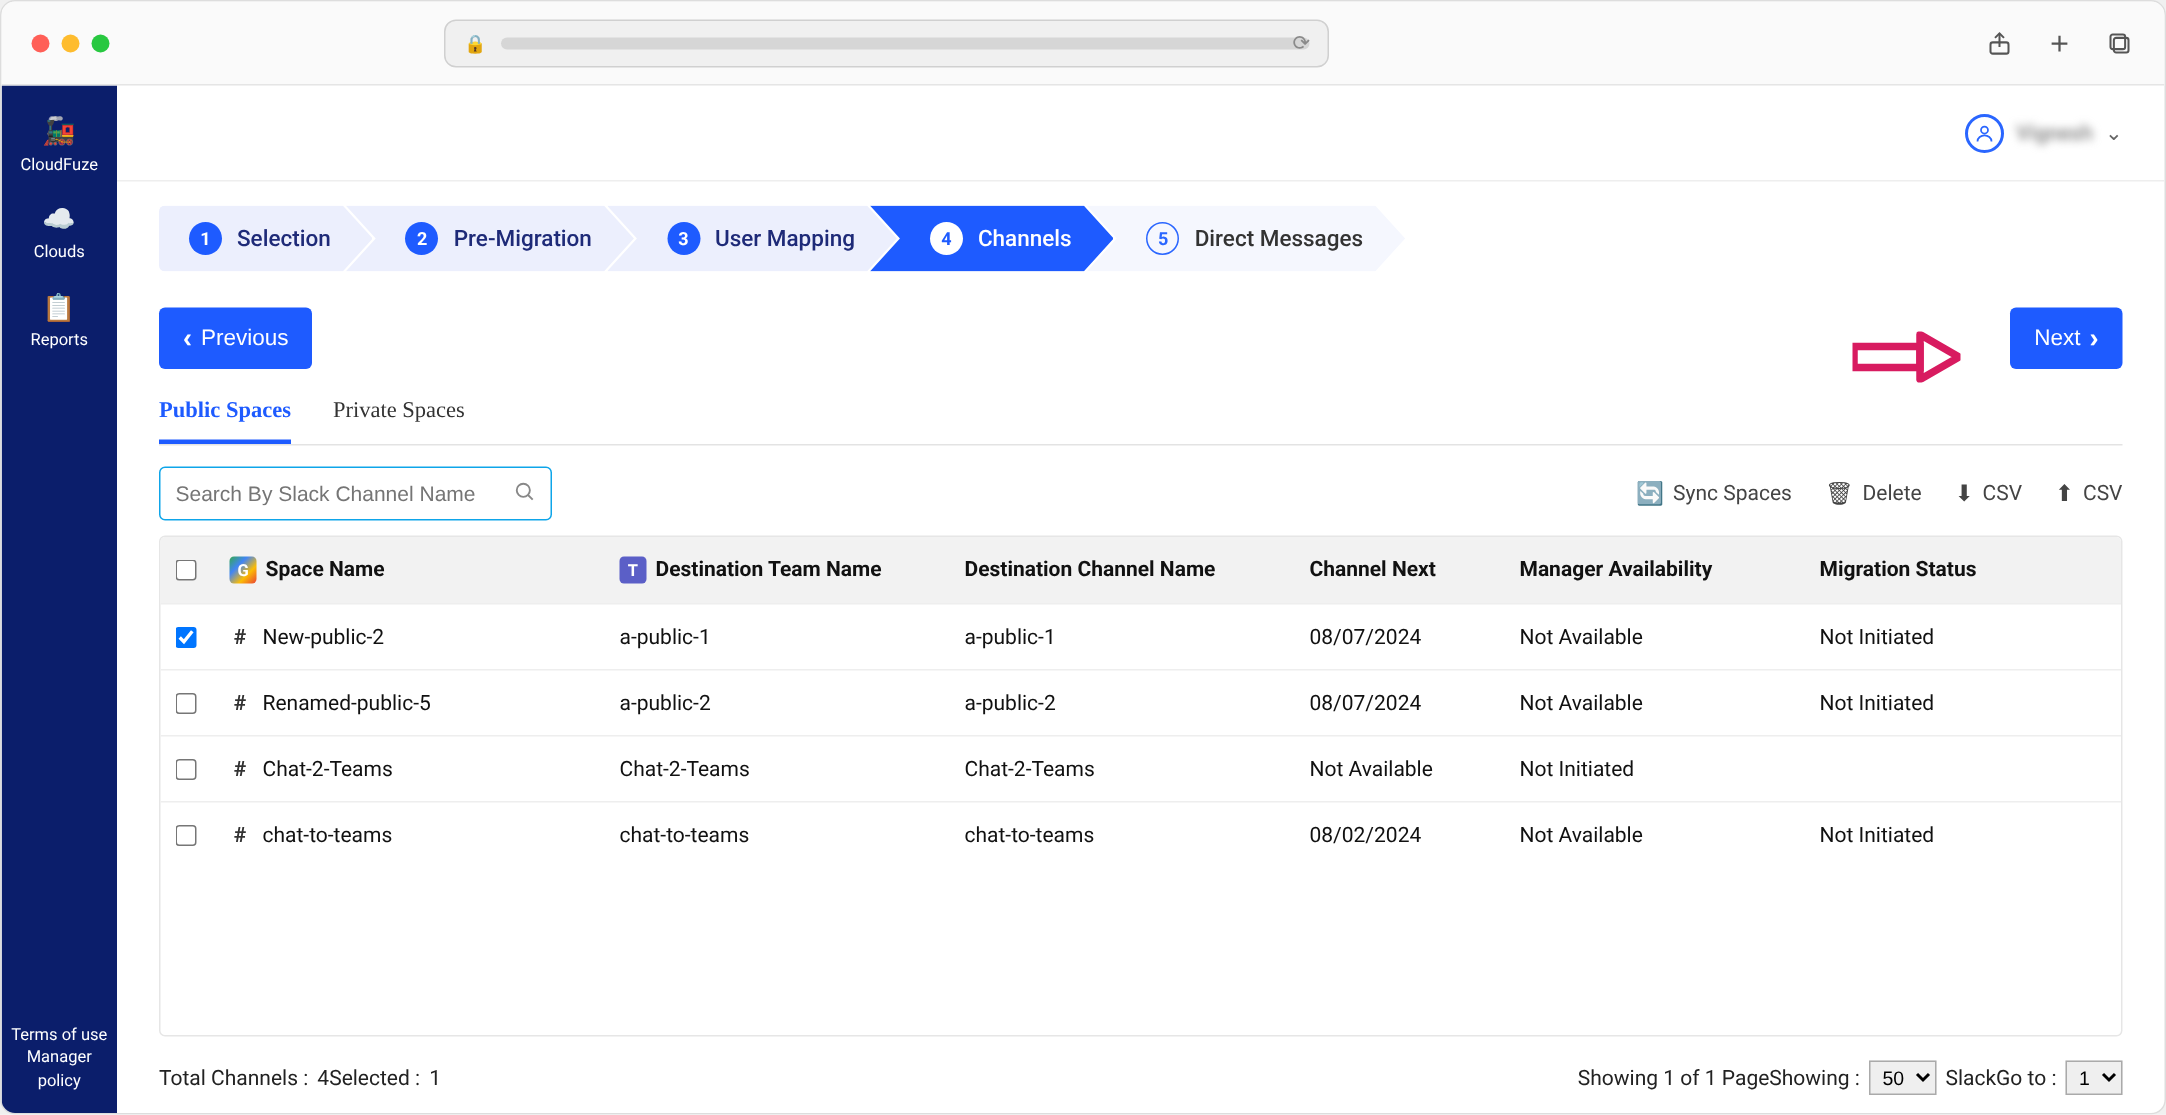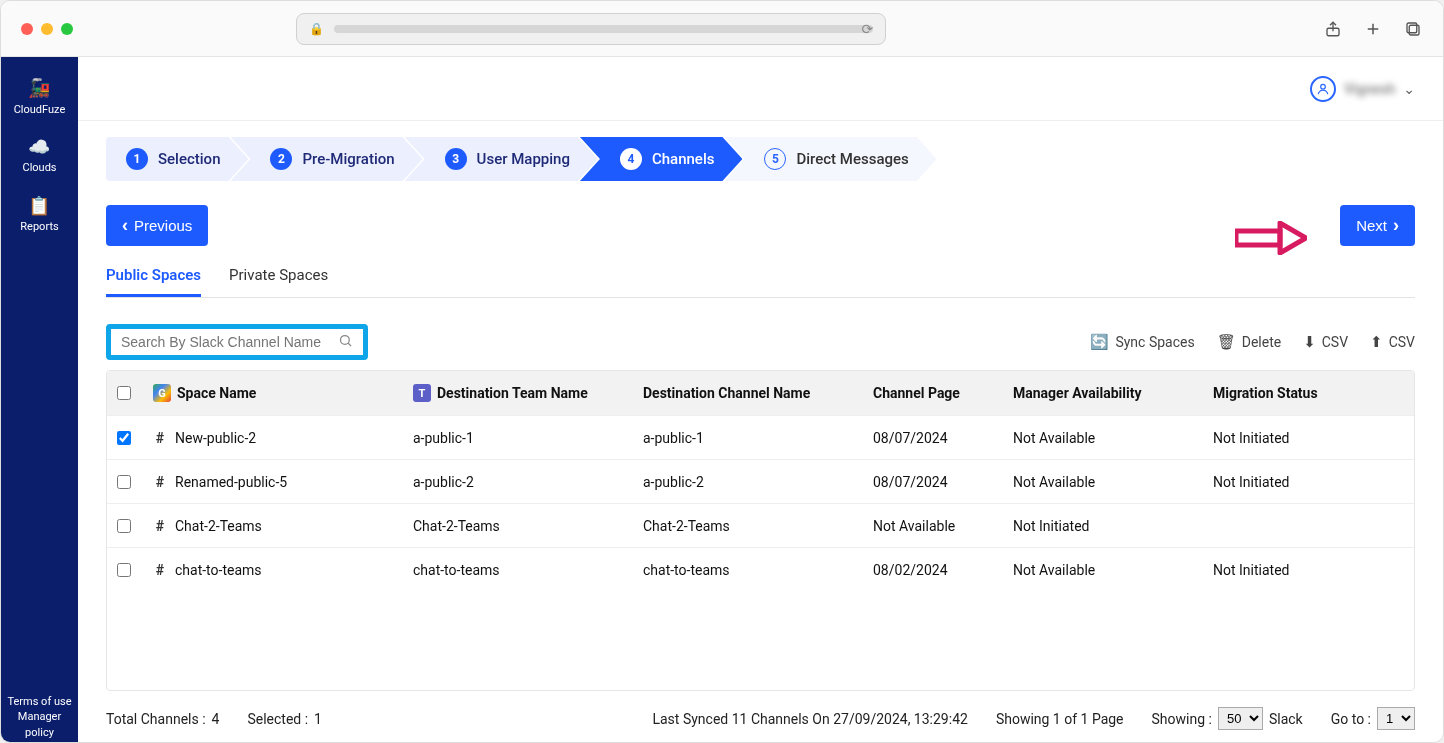--- a/index.html
+++ b/index.html
@@ -31,21 +31,21 @@
   .body { flex:1; display:flex; overflow:hidden; }
 
   
   .sidebar {
     width: 77px; background:#0b1e6b; color:#fff; display:flex; flex-direction:column; align-items:center;
     font-size:11px; padding-top:10px;
   }
   .side-item { width:100%; padding:10px 2px; text-align:center; line-height:1.2; cursor:pointer; }
   .side-item.active { background:#1e5bff; }
   .side-item .icn { display:block; margin:0 auto 4px; font-size:18px; }
-  .side-foot { margin-top:auto; padding:10px 4px 2px; text-align:center; line-height:1.4; font-size:11px; }
+  .side-foot { margin-top:auto; padding:10px 4px 14px; text-align:center; line-height:1.4; font-size:11px; }
   .side-foot div { cursor:pointer; }
 
   .main { flex:1; display:flex; flex-direction:column; overflow:hidden; }
 
   .topbar {
     height:64px; border-bottom:1px solid #eee; display:flex; align-items:center; justify-content:flex-end;
     padding:0 28px;
   }
   .user-pill { display:flex; align-items:center; gap:8px; color:#666; cursor:pointer; }
   .user-pill .avatar {
@@ -80,28 +80,28 @@
     background:#1e5bff; color:#fff; border:none; padding:10px 16px; border-radius:4px;
     font-size:15px; font-weight:500; display:flex; align-items:center; gap:6px; cursor:pointer;
   }
   .btn .chev { font-size:18px; font-weight:700; }
   .arrow-callout {
     position:absolute; right:136px; top:220px; pointer-events:none;
   }
   .arrow-callout svg { display:block; }
 
   
-  .tabs { display:flex; gap:28px; border-bottom:1px solid #e3e3e3; margin-bottom:26px; }
+  .tabs { display:flex; gap:28px; border-bottom:1px solid #e3e3e3; margin-bottom:14px;font-family:Liberation Serif, serif; }
   .tab { padding:6px 0 10px; font-size:15px; color:#333; cursor:pointer; }
   .tab.active { color:#1e5bff; font-weight:600; border-bottom:3px solid #1e5bff; }
 
   
   .toolbar { display:flex; align-items:center; gap:22px; margin-bottom:10px; }
   .searchbox {
-    width:262px; height:36px; border:5px solid #0ea5e9; border-radius:4px; display:flex; align-items:center;
+    width:262px; height:36px; border:1px solid #0ea5e9; border-radius:4px; display:flex; align-items:center;
     padding:12px 10px; gap:8px; color:#888;
   }
   .searchbox input { border:none; outline:none; flex:1; font-size:14px; background:transparent; }
   .toolbar .spacer { flex:1; }
   .tool { display:flex; align-items:center; gap:6px; color:#444; cursor:pointer; font-size:14px; }
   .tool .ic { font-size:15px; }
 
   
   .table { border:1px solid #e6e6e6; border-radius:4px; flex:1; display:flex; flex-direction:column; overflow:hidden; }
   .thead, .trow { display:grid; grid-template-columns: 36px 260px 230px 230px 140px 200px 1fr; align-items:center; }
@@ -111,21 +111,21 @@
   .trow { min-height:44px; padding:0 6px; border-top:1px solid #eee; }
   .trow .td { padding:10px 4px; display:flex; align-items:center; gap:8px; }
   .hash { font-weight:700; color:#333; width:14px; text-align:center;}
   .chk { width:14px; height:14px; }
   .g-icon, .t-icon { width:18px; height:18px; display:inline-flex; align-items:center; justify-content:center; border-radius:3px; font-size:11px; font-weight:700;}
   .g-icon { background:linear-gradient(135deg,#34a853,#4285f4,#fbbc05,#ea4335); color:#fff;}
   .t-icon { background:#5b5fc7; color:#fff;}
 
   
   .footer {
-    padding:16px 0 4px; display:flex; align-items:center; gap:28px; font-size:14px; color:#222;
+    padding:16px 0 4px; display:flex; align-items:center; font-size:14px; color:#222;
     border-top: none; flex-wrap:wrap;
   }
   .footer .spacer { flex:1; }
   .footer select { border:1px solid #aaa; padding:2px 4px; font-size:13px; }
   .footer .pair { display:flex; align-items:center; gap:6px; }
 
 </style>
 </head>
 <body>
 
@@ -287,21 +287,21 @@
               <span>Space Name</span>
             </div>
             <div class="th">
               <span class="t-icon">T</span>
               <span>Destination Team Name</span>
             </div>
             <div class="th">
                 <span>Destination Channel Name</span>
               </div>
             <div class="th">
-                <span>Channel Page</span>
+                <span>Channel Next</span>
               </div>
             <div class="th">
                 <span>Manager Availability</span>
               </div>
             <div class="th">
                 <span>Migration Status</span>
               </div>
           </div>
           <div class="tbody" id="tbody">
               <div class="trow">
@@ -403,21 +403,20 @@
         <div class="footer">
           <div class="pair">
             <span>Total Channels :</span>
             <span>4</span>
           </div>
           <div class="pair">
             <span>Selected :</span>
             <span>1</span>
           </div>
           <div class="spacer"></div>
-          <span>Last Synced 11 Channels On 27/09/2024, 13:29:42</span>
           <span>Showing 1 of 1 Page</span>
           <div class="pair">
             <span>Showing :</span>
             <select>
               <option>50</option>
             </select>
             <span>Slack</span>
           </div>
           <div class="pair">
             <span>Go to :</span>

